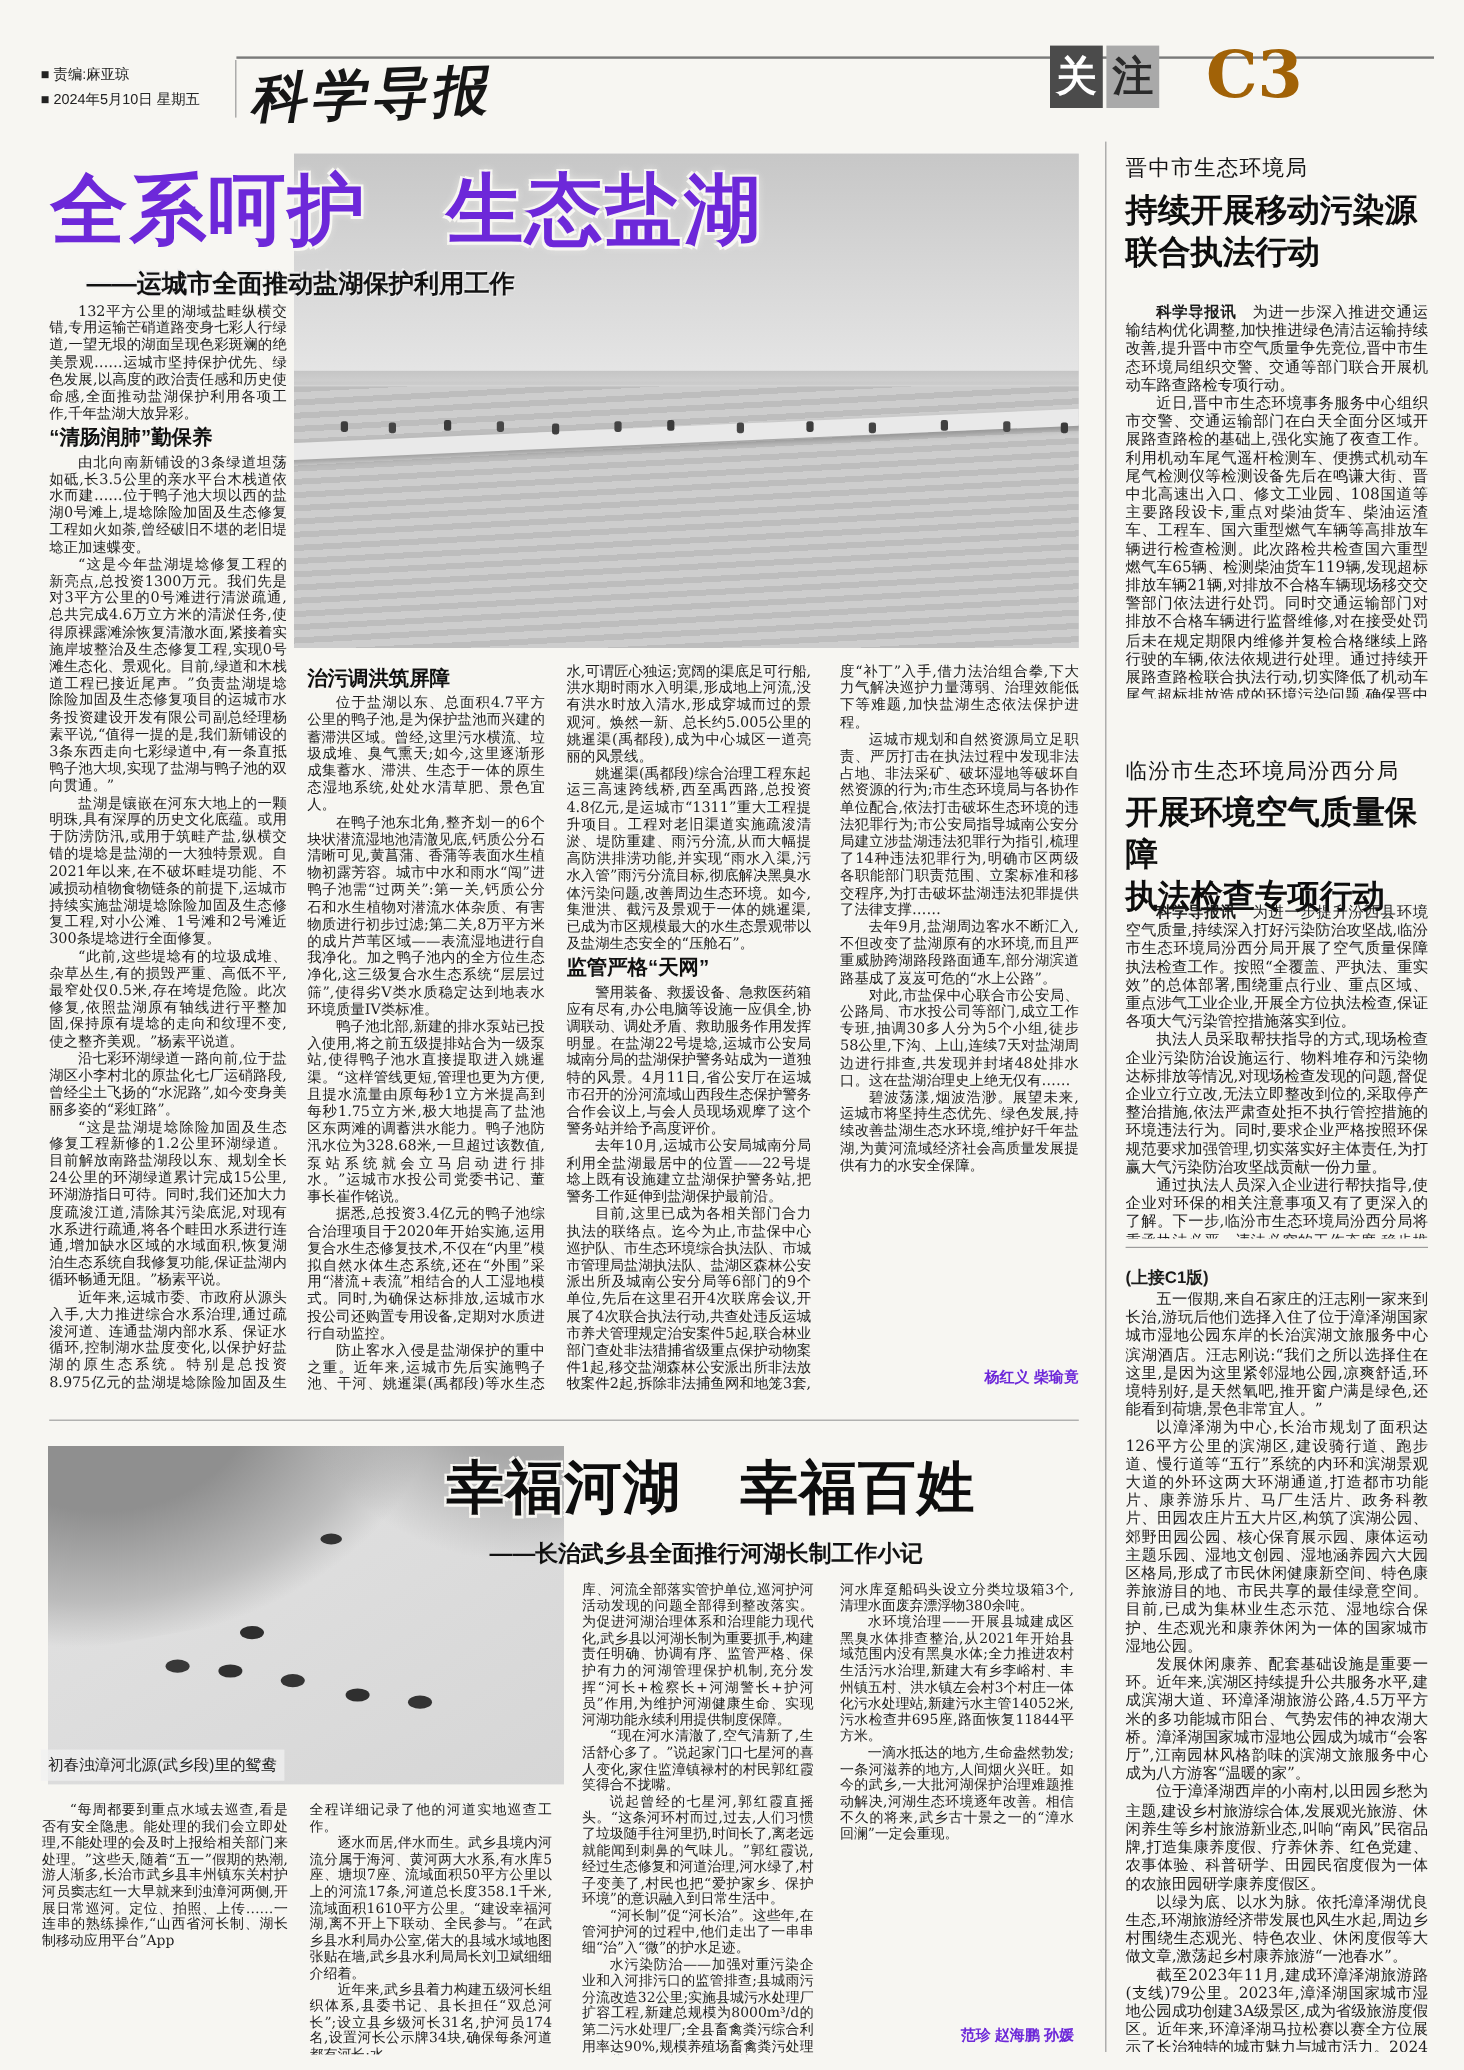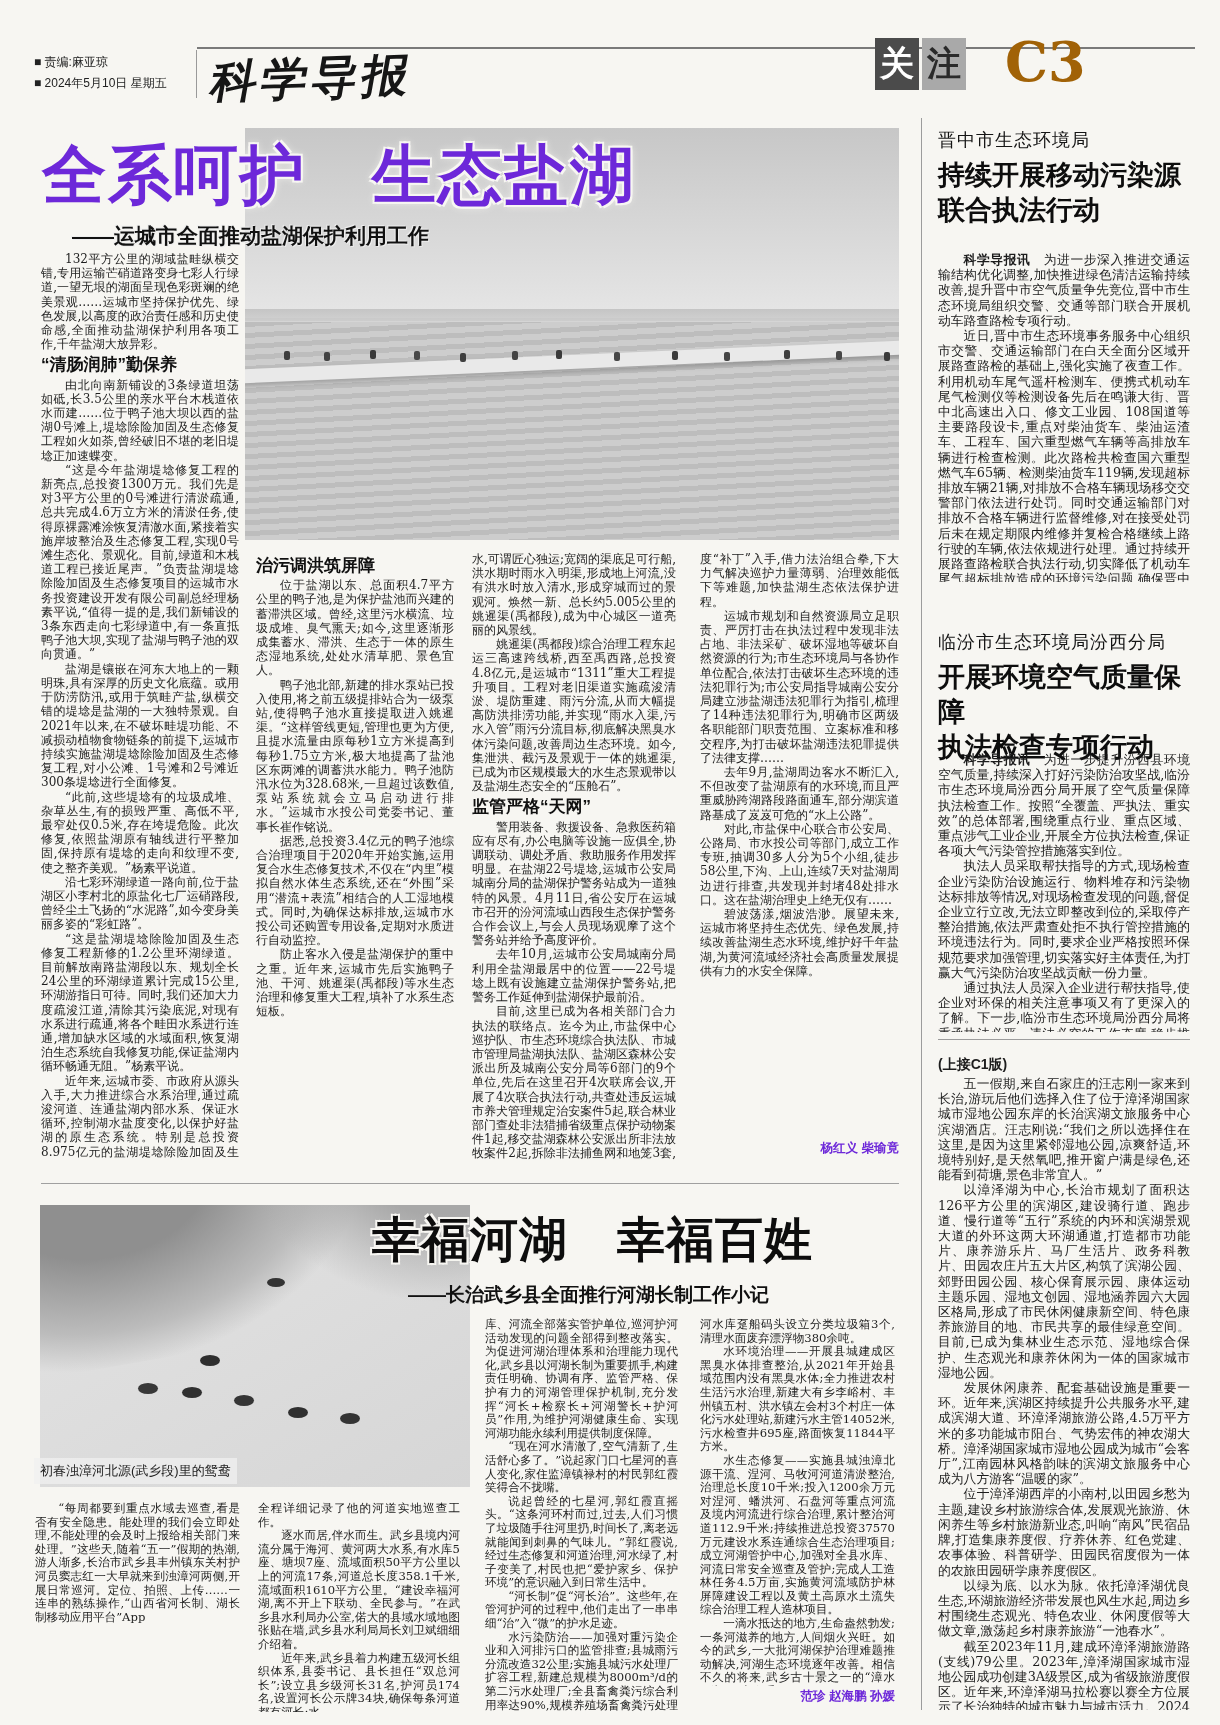--- a/index.html
+++ b/index.html
@@ -105,20 +105,21 @@
       <p class="para">“这是今年盐湖堤埝修复工程的新亮点,总投资1300万元。我们先是对3平方公里的0号滩进行清淤疏通,总共完成4.6万立方米的清淤任务,使得原裸露滩涂恢复清澈水面,紧接着实施岸坡整治及生态修复工程,实现0号滩生态化、景观化。目前,绿道和木栈道工程已接近尾声。”负责盐湖堤埝除险加固及生态修复项目的运城市水务投资建设开发有限公司副总经理杨素平说,“值得一提的是,我们新铺设的3条东西走向七彩绿道中,有一条直抵鸭子池大坝,实现了盐湖与鸭子池的双向贯通。”</p>
       <p class="para">盐湖是镶嵌在河东大地上的一颗明珠,具有深厚的历史文化底蕴。或用于防涝防汛,或用于筑畦产盐,纵横交错的堤埝是盐湖的一大独特景观。自2021年以来,在不破坏畦堤功能、不减损动植物食物链条的前提下,运城市持续实施盐湖堤埝除险加固及生态修复工程,对小公滩、1号滩和2号滩近300条堤埝进行全面修复。</p>
       <p class="para">“此前,这些堤埝有的垃圾成堆、杂草丛生,有的损毁严重、高低不平,最窄处仅0.5米,存在垮堤危险。此次修复,依照盐湖原有轴线进行平整加固,保持原有堤埝的走向和纹理不变,使之整齐美观。”杨素平说道。</p>
       <p class="para">沿七彩环湖绿道一路向前,位于盐湖区小李村北的原盐化七厂运硝路段,曾经尘土飞扬的“水泥路”,如今变身美丽多姿的“彩虹路”。</p>
       <p class="para">“这是盐湖堤埝除险加固及生态修复工程新修的1.2公里环湖绿道。目前解放南路盐湖段以东、规划全长24公里的环湖绿道累计完成15公里,环湖游指日可待。同时,我们还加大力度疏浚江道,清除其污染底泥,对现有水系进行疏通,将各个畦田水系进行连通,增加缺水区域的水域面积,恢复湖泊生态系统自我修复功能,保证盐湖内循环畅通无阻。”杨素平说。</p>
       <p class="para">近年来,运城市委、市政府从源头入手,大力推进综合水系治理,通过疏浚河道、连通盐湖内部水系、保证水循环,控制湖水盐度变化,以保护好盐湖的原生态系统。特别是总投资8.975亿元的盐湖堤埝除险加固及生态修复项目,截至目前,已完成堤埝除险加固113公里,环湖绿道15公里,边坡绿化93.27万平方米、畦块内清淤52.36万立方米,江道治理7.1公里。</p>
     </div>
   <div class="col m-col2">
       <h3 class="col-head">治污调洪筑屏障</h3>
       <p class="para">位于盐湖以东、总面积4.7平方公里的鸭子池,是为保护盐池而兴建的蓄滞洪区域。曾经,这里污水横流、垃圾成堆、臭气熏天;如今,这里逐渐形成集蓄水、滞洪、生态于一体的原生态湿地系统,处处水清草肥、景色宜人。</p>
+      <p class="para">在鸭子池东北角,整齐划一的6个块状潜流湿地池清澈见底,钙质公分石清晰可见,黄菖蒲、香蒲等表面水生植物初露芳容。城市中水和雨水“闯”进鸭子池需“过两关”:第一关,钙质公分石和水生植物对潜流水体杂质、有害物质进行初步过滤;第二关,8万平方米的成片芦苇区域——表流湿地进行自我净化。加之鸭子池内的全方位生态净化,这三级复合水生态系统“层层过筛”,使得劣V类水质稳定达到地表水环境质量IV类标准。</p>
       <p class="para">鸭子池北部,新建的排水泵站已投入使用,将之前五级提排站合为一级泵站,使得鸭子池水直接提取进入姚暹渠。“这样管线更短,管理也更为方便,且提水流量由原每秒1立方米提高到每秒1.75立方米,极大地提高了盐池区东两滩的调蓄洪水能力。鸭子池防汛水位为328.68米,一旦超过该数值,泵站系统就会立马启动进行排水。”运城市水投公司党委书记、董事长崔作铭说。</p>
       <p class="para">据悉,总投资3.4亿元的鸭子池综合治理项目于2020年开始实施,运用复合水生态修复技术,不仅在“内里”模拟自然水体生态系统,还在“外围”采用“潜流+表流”相结合的人工湿地模式。同时,为确保达标排放,运城市水投公司还购置专用设备,定期对水质进行自动监控。</p>
       <p class="para">防止客水入侵是盐湖保护的重中之重。近年来,运城市先后实施鸭子池、干河、姚暹渠(禹都段)等水生态治理和修复重大工程,填补了水系生态短板。</p>
     </div>
   <div class="col m-col3">
       <p class="cont">水,可谓匠心独运;宽阔的渠底足可行船,洪水期时雨水入明渠,形成地上河流,没有洪水时放入清水,形成穿城而过的景观河。焕然一新、总长约5.005公里的姚暹渠(禹都段),成为中心城区一道亮丽的风景线。</p>
       <p class="para">姚暹渠(禹都段)综合治理工程东起运三高速跨线桥,西至禹西路,总投资4.8亿元,是运城市“1311”重大工程提升项目。工程对老旧渠道实施疏浚清淤、堤防重建、雨污分流,从而大幅提高防洪排涝功能,并实现“雨水入渠,污水入管”雨污分流目标,彻底解决黑臭水体污染问题,改善周边生态环境。如今,集泄洪、截污及景观于一体的姚暹渠,已成为市区规模最大的水生态景观带以及盐湖生态安全的“压舱石”。</p>
       <h3 class="col-head">监管严格“天网”</h3>
       <p class="para">警用装备、救援设备、急救医药箱应有尽有,办公电脑等设施一应俱全,协调联动、调处矛盾、救助服务作用发挥明显。在盐湖22号堤埝,运城市公安局城南分局的盐湖保护警务站成为一道独特的风景。4月11日,省公安厅在运城市召开的汾河流域山西段生态保护警务合作会议上,与会人员现场观摩了这个警务站并给予高度评价。</p>
       <p class="para">去年10月,运城市公安局城南分局利用全盐湖最居中的位置——22号堤埝上既有设施建立盐湖保护警务站,把警务工作延伸到盐湖保护最前沿。</p>
@@ -186,18 +187,17 @@
   <div class="col b-col3">
       <p class="cont">库、河流全部落实管护单位,巡河护河活动发现的问题全部得到整改落实。为促进河湖治理体系和治理能力现代化,武乡县以河湖长制为重要抓手,构建责任明确、协调有序、监管严格、保护有力的河湖管理保护机制,充分发挥“河长+检察长+河湖警长+护河员”作用,为维护河湖健康生命、实现河湖功能永续利用提供制度保障。</p>
       <p class="para">“现在河水清澈了,空气清新了,生活舒心多了。”说起家门口七星河的喜人变化,家住监漳镇禄村的村民郭红霞笑得合不拢嘴。</p>
       <p class="para">说起曾经的七星河,郭红霞直摇头。“这条河环村而过,过去,人们习惯了垃圾随手往河里扔,时间长了,离老远就能闻到刺鼻的气味儿。”郭红霞说,经过生态修复和河道治理,河水绿了,村子变美了,村民也把“爱护家乡、保护环境”的意识融入到日常生活中。</p>
       <p class="para">“河长制”促“河长治”。这些年,在管河护河的过程中,他们走出了一串串细“治”入“微”的护水足迹。</p>
       <p class="para">水污染防治——加强对重污染企业和入河排污口的监管排查;县城雨污分流改造32公里;实施县城污水处理厂扩容工程,新建总规模为8000m³/d的第二污水处理厂;全县畜禽粪污综合利用率达90%,规模养殖场畜禽粪污处理设施装备配套率达100%;关</p>
     </div>
   <div class="col b-col4">
       <p class="cont">河水库趸船码头设立分类垃圾箱3个,清理水面废弃漂浮物380余吨。</p>
       <p class="para">水环境治理——开展县城建成区黑臭水体排查整治,从2021年开始县域范围内没有黑臭水体;全力推进农村生活污水治理,新建大有乡李峪村、丰州镇五村、洪水镇左会村3个村庄一体化污水处理站,新建污水主管14052米,污水检查井695座,路面恢复11844平方米。</p>
-      <p class="para">水生态修复——实施县城浊漳北源干流、涅河、马牧河河道清淤整治,治理总长度10千米;投入1200余万元对涅河、蟠洪河、石盘河等重点河流及境内河流进行综合治理,累计整治河道112.9千米;持续推进总投资37570万元建设水系连通综合生态治理项目;成立河湖管护中心,加强对全县水库、河流日常安全巡查及管护;完成人工造林任务4.5万亩,实施黄河流域防护林屏障建设工程以及黄土高原水土流失综合治理工程人造林项目。</p>
       <p class="para">一滴水抵达的地方,生命盎然勃发;一条河滋养的地方,人间烟火兴旺。如今的武乡,一大批河湖保护治理难题推动解决,河湖生态环境逐年改善。相信不久的将来,武乡古十景之一的“漳水回澜”一定会重现。</p>
     </div>
   <div class="byline bottom-byline">范珍 赵海鹏 孙媛</div>
 
 </div>
 
 </body></html>

